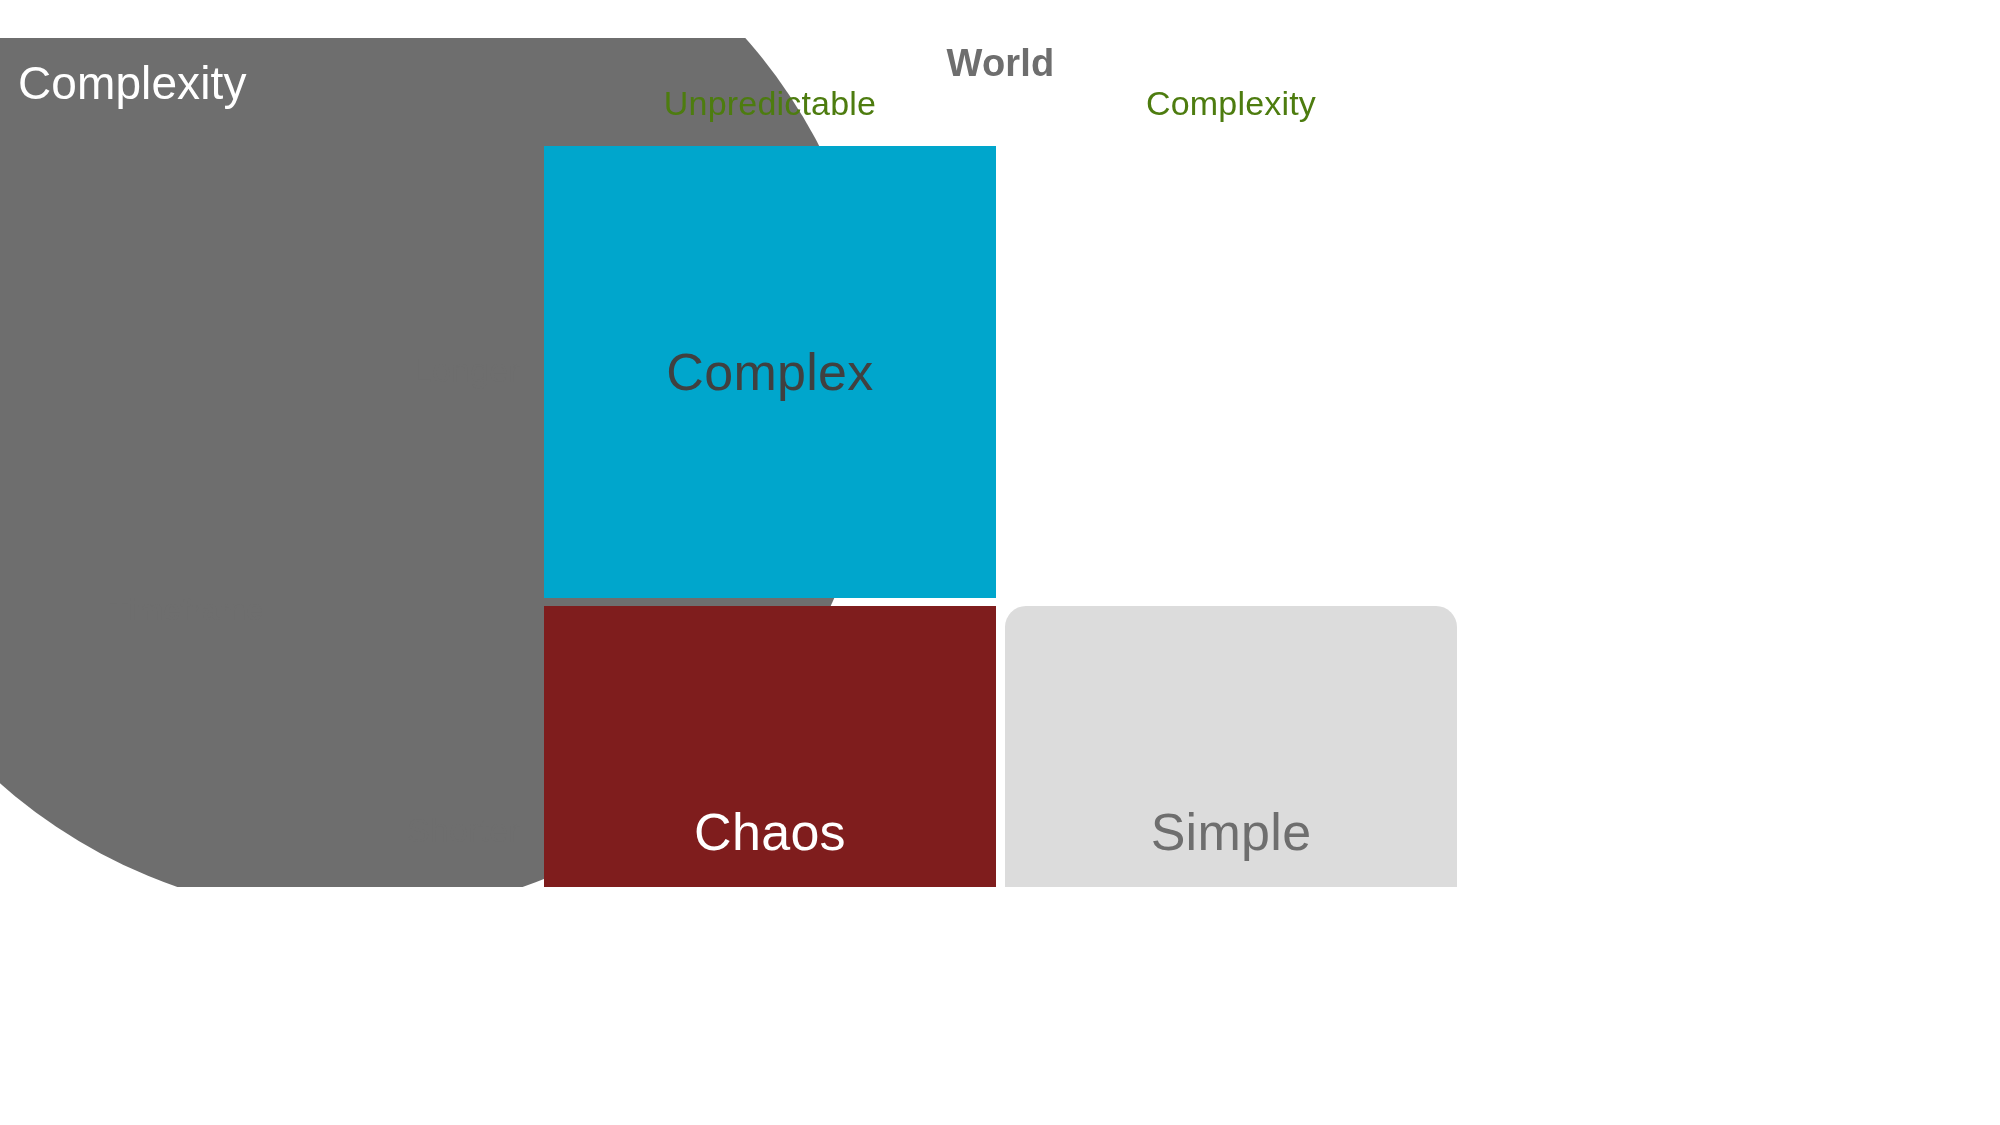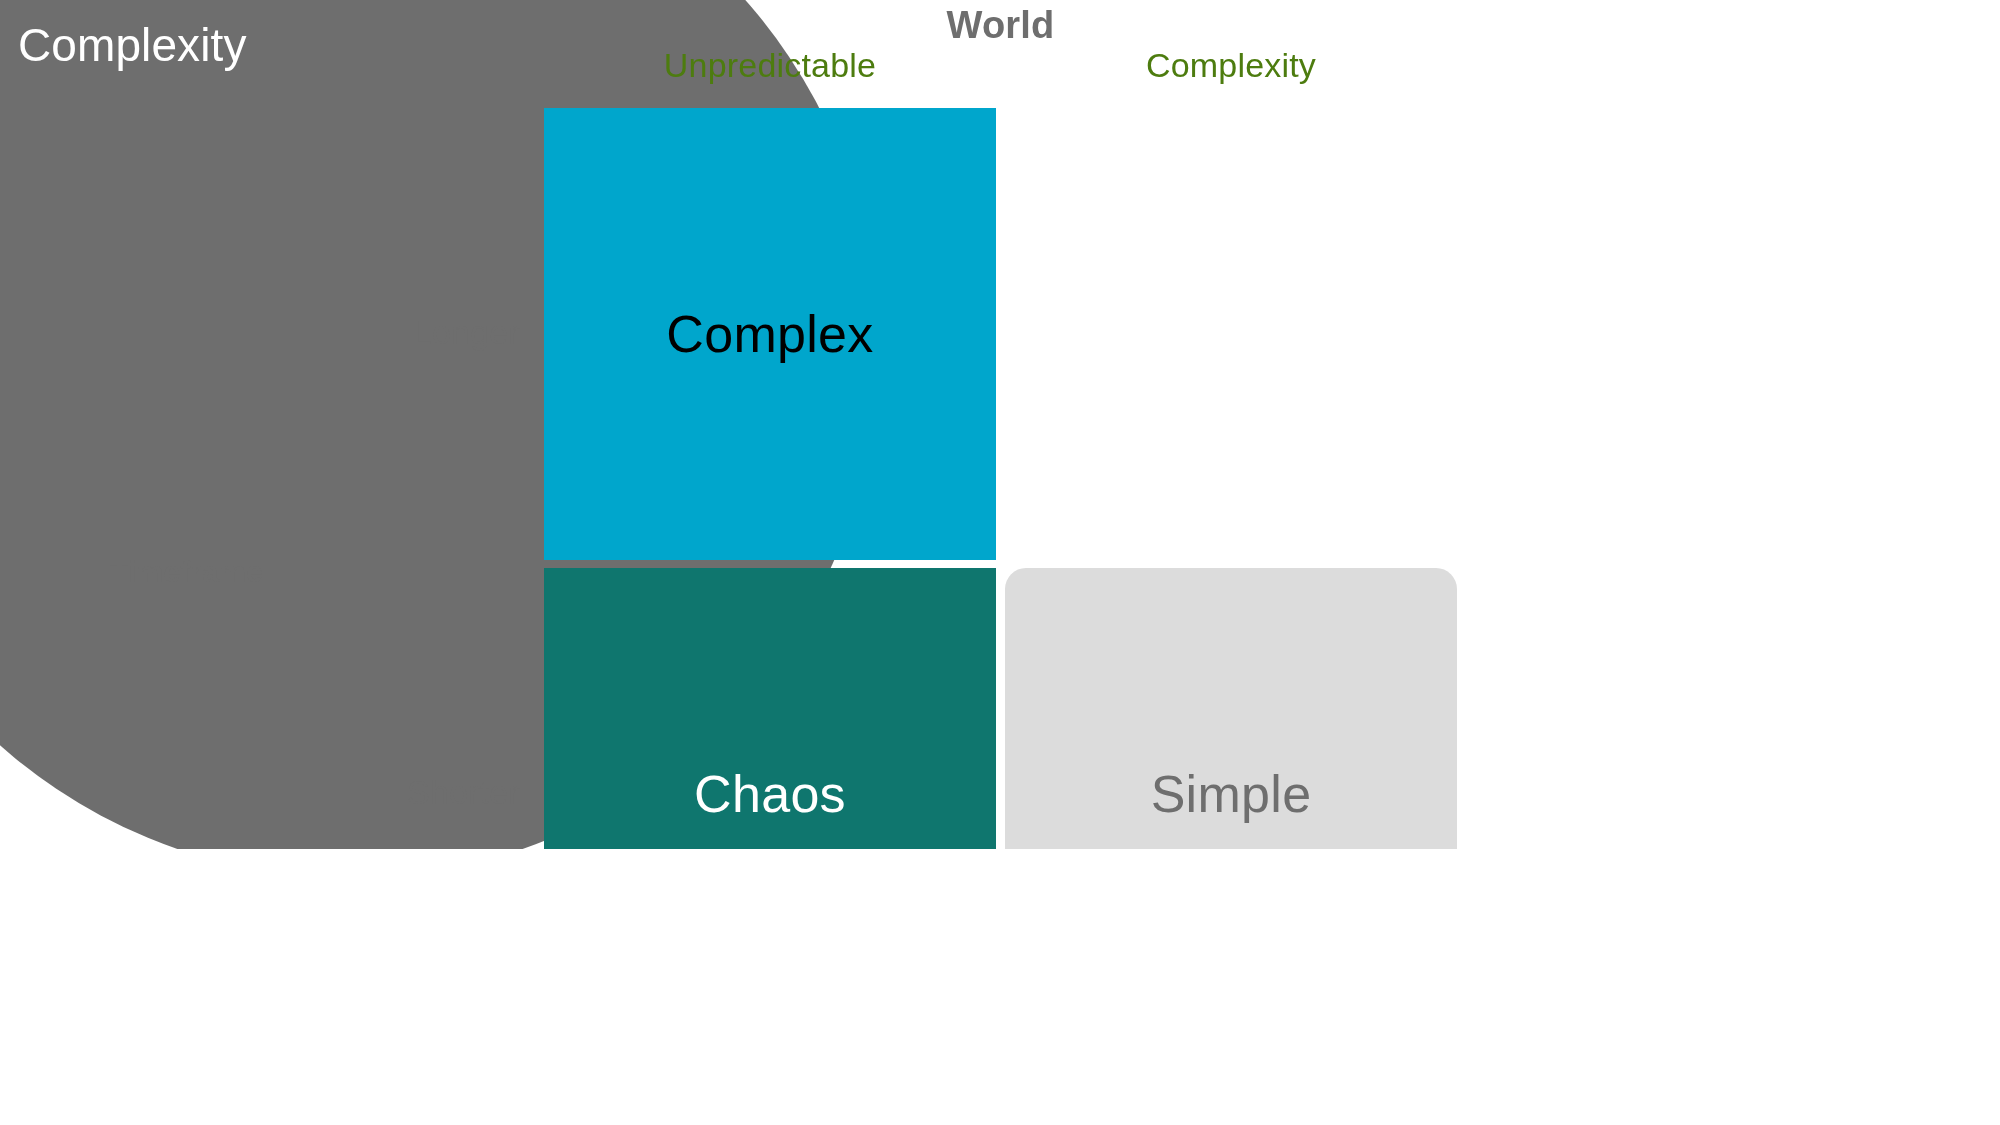--- a/index.html
+++ b/index.html
@@ -13,20 +13,21 @@
     -webkit-font-smoothing: antialiased;
   }
 
   
   #stage {
     position: relative;
     width: 2000px;
     height: 849px;
     background: #ffffff;
     overflow: hidden;
+    margin-top: 38px;
   }
 
   
   .title-badge {
     position: absolute;
     left: -178px;
     top: -178px;
     width: 1056px;
     height: 1056px;
     border-radius: 50%;
@@ -104,30 +105,30 @@
     display: flex;
     align-items: center;
     justify-content: center;
     font-size: 52px;
     font-weight: 400;
     letter-spacing: 0.3px;
   }
   .cell-complex {
     left: 544px;  top: 108px;  width: 452px;  height: 452px;
     background: #00a6cc;
-    color: #000000;
+    color: #404040;
   }
   .cell-complicated {
     left: 1005px; top: 108px;  width: 452px;  height: 452px;
     background: #6e6e6e;
     color: #ffffff;
   }
   .cell-chaos {
     left: 544px;  top: 568px;  width: 452px;  height: 452px;
-    background: #0f766e;
+    background: #7f1d1d;
     color: #ffffff;
   }
   .cell-simple {
     left: 1005px; top: 568px;  width: 452px;  height: 452px;
     background: #dcdcdc;
     color: #6e6e6e;
     border-radius: 21px;
   }
   .cell-label { pointer-events: none; }
 </style>

